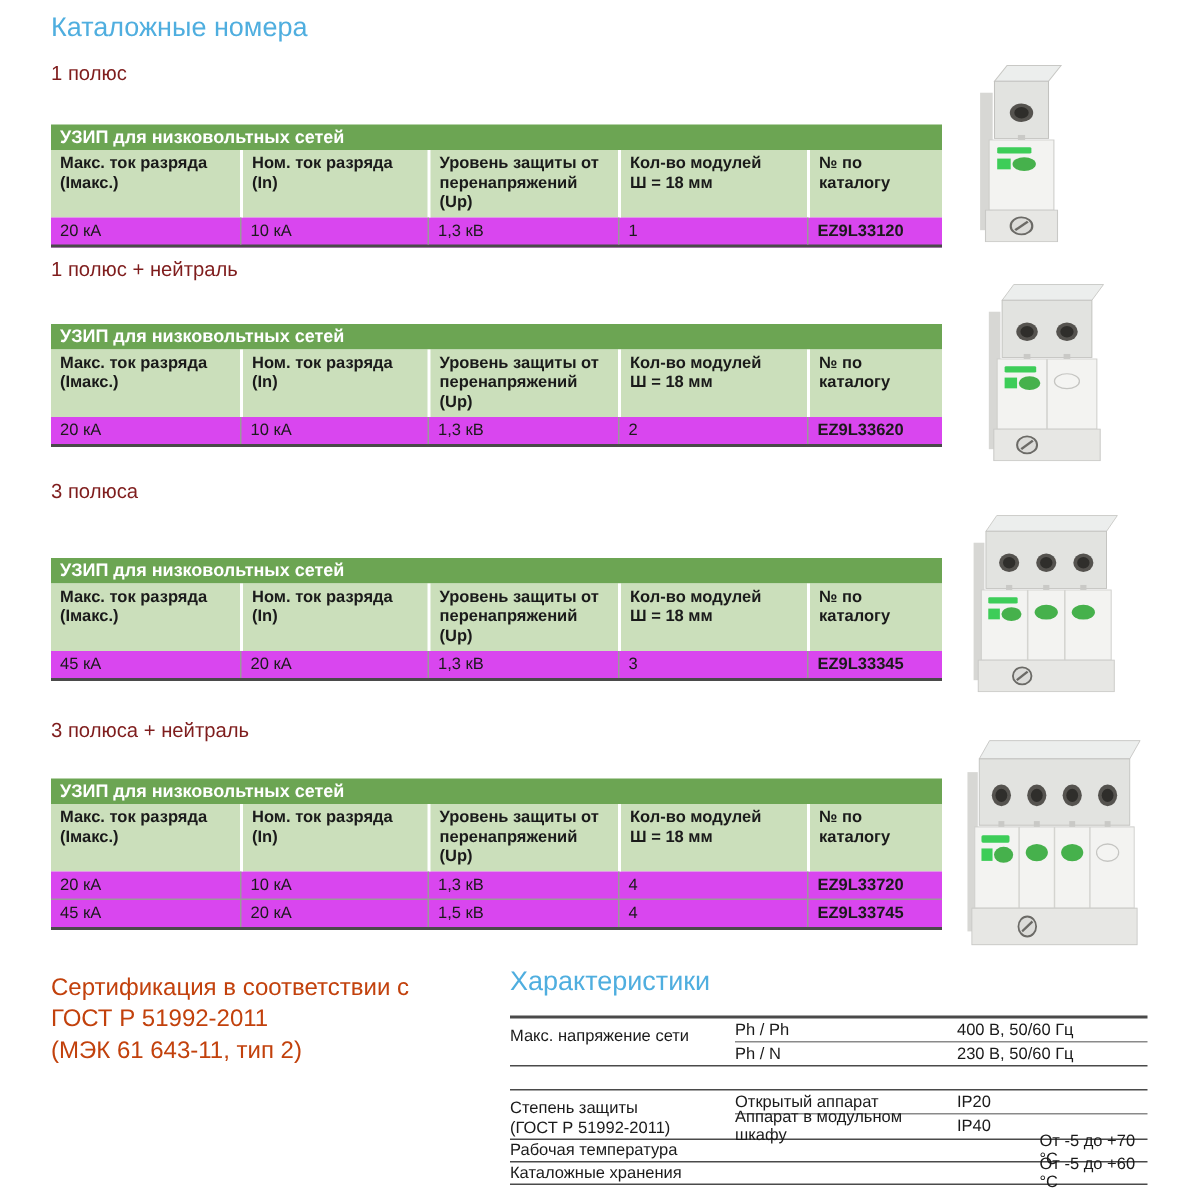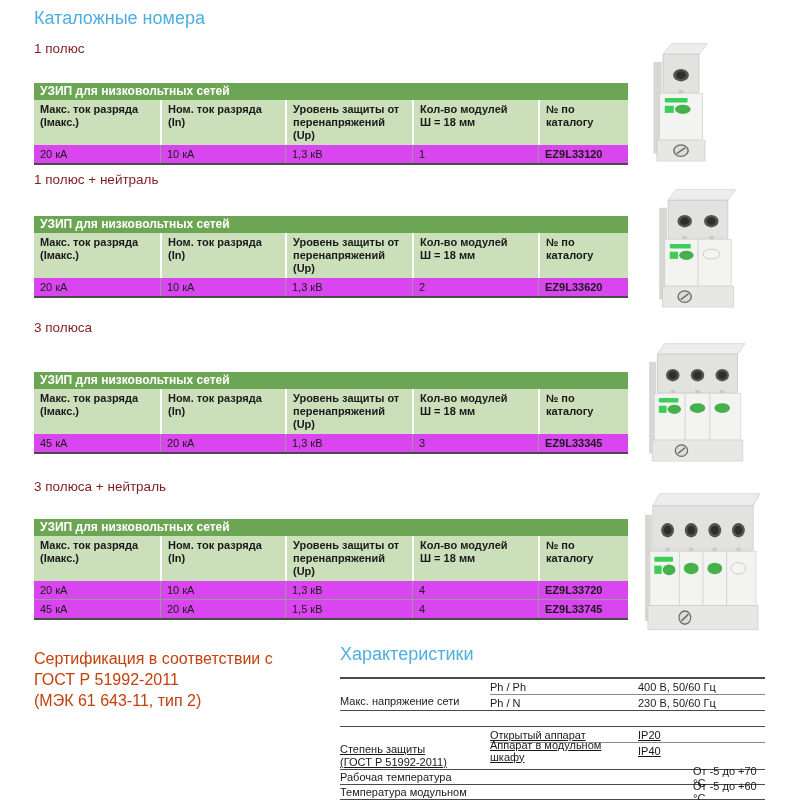--- a/index.html
+++ b/index.html
@@ -30,22 +30,22 @@
   .tbl-row.last{border-bottom:2px solid #4a4a4a;}
 
   
   .cert{left:34px;top:648px;width:300px;font-size:16px;line-height:21px;color:#c2410c;}
 
   
   .char-head{left:340px;top:644px;font-size:18px;color:#4FAEDF;}
   .char-table{left:340px;top:677px;width:425px;font-size:11px;}
   .char-group{display:flex;border-bottom:1px solid #4a4a4a;}
   .char-group.first{border-top:2px solid #4a4a4a;}
-  .char-group.second{border-top:1px solid #4a4a4a;text-decoration:underline;}
-  .g-label{width:150px;padding-top:16px;line-height:13px;box-sizing:border-box;}
+  .char-group.second{border-top:1px solid #4a4a4a;}
+  .g-label{width:150px;padding-top:6px;line-height:13px;box-sizing:border-box;}
   .g-rows{flex:1;}
   .g-row{display:flex;height:15px;align-items:center;}
   .g-row + .g-row{border-top:1px solid #8a8a8a;}
   .g-param{width:148px;box-sizing:border-box;}
   .g-value{flex:1;}
   .char-spacer{height:15px;}
   .char-row{display:flex;height:14px;align-items:center;border-bottom:1px solid #4a4a4a;}
   .char-row .r-label{width:353px;}
   .char-row .r-value{flex:1;}
 
@@ -280,18 +280,18 @@
           <div class="g-value">IP40</div>
         </div>
       </div>
     </div>
 
     <div class="char-row">
       <div class="r-label">Рабочая температура</div>
       <div class="r-value">От -5 до +70 °C</div>
     </div>
     <div class="char-row">
-      <div class="r-label">Температура модульном</div>
+      <div class="r-label">Каталожные хранения</div>
       <div class="r-value">От -5 до +60 °C</div>
     </div>
   </div>
 
 </div>
 
 </body></html>

